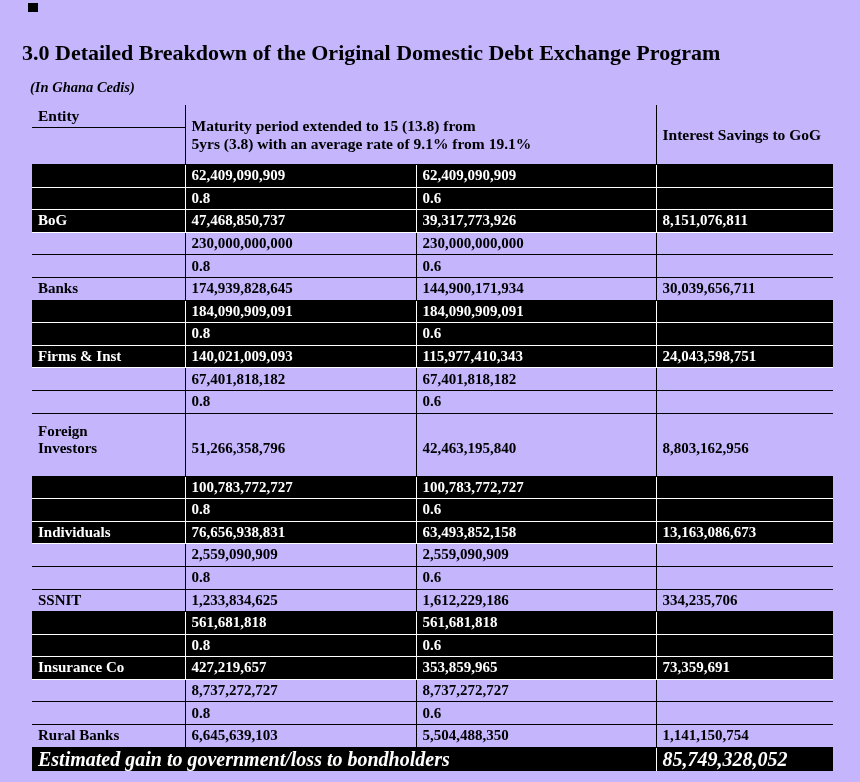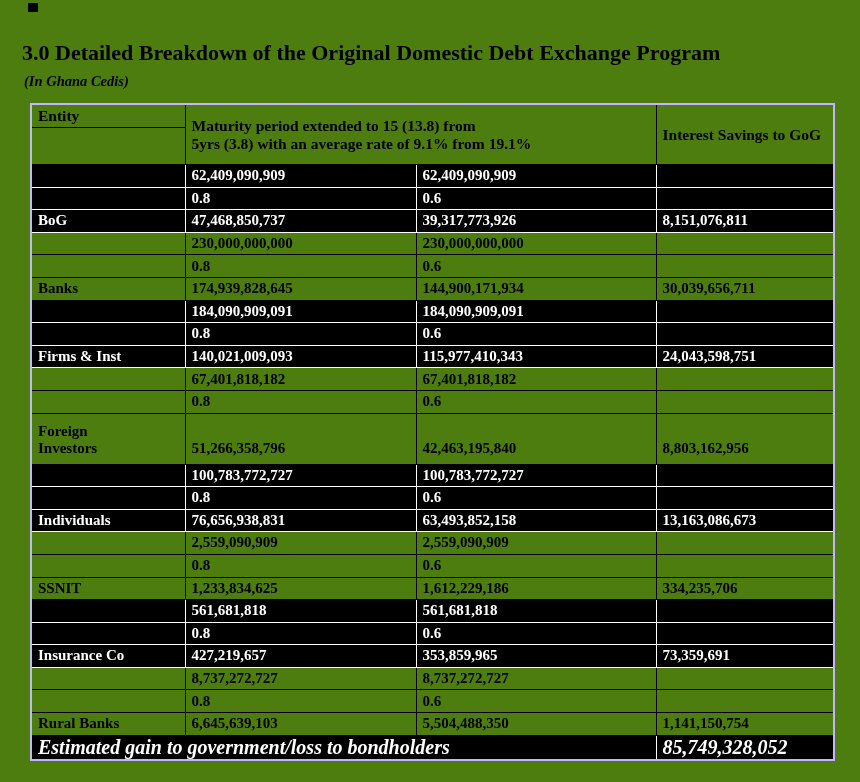--- a/index.html
+++ b/index.html
@@ -1,32 +1,32 @@
 <!DOCTYPE html>
 <html><head>
 <meta charset="utf-8">
 <style>
   html,body{margin:0;padding:0;background:#ffffff;}
   .page{
     position:relative;
     width:860px;height:782px;
-    background:#4d7c0f;
+    background:#c4b5fd;
     color:#000;
     font-family:"Liberation Serif", serif;
     overflow:hidden;
   }
   .corner-artifact{
     position:absolute;left:28px;top:3px;width:10px;height:9px;background:#000;
   }
   .doc-title{
     position:absolute;left:22px;top:40px;margin:0;
     font-size:22px;font-weight:bold;line-height:1.15;white-space:nowrap;
   }
   .doc-subtitle{
-    position:absolute;left:22px;top:71px;margin:2px;
+    position:absolute;left:22px;top:71px;margin:8px;
     font-size:14.5px;font-weight:bold;font-style:italic;
   }
   .tablewrap{position:absolute;left:30px;top:103px;}
   table.debt{
     border-collapse:collapse;table-layout:fixed;
     width:803px;
     font-family:"Liberation Serif", serif;
     font-size:15px;font-weight:bold;color:#000;
     border:2px solid #c4b5fd;
   }
@@ -46,21 +46,21 @@
     font-size:15.5px;
     line-height:1.25;
   }
   td.h-maturity{white-space:pre-wrap;}
   tr.h-entity-row td{height:22px;}
   tr.h-spacer-row td{height:36px;}
   tr.dark{background:#000;color:#fff;padding-left:33px;}
   tr.dark td{border-color:#fff;}
   tr.dark td:first-child{border-left-color:#000;}
   tr.dark td:last-child{border-right-color:#000;}
-  tr.tall td{height:44px;vertical-align:bottom;padding-bottom:6px;margin-top:37px;}
+  tr.tall td{height:44px;vertical-align:bottom;padding-bottom:18px;margin-top:37px;}
   tr.footer-row td{
     height:23px;font-size:20px;
     border-bottom-color:#000;
     vertical-align:middle;
     font-style:italic;
   }
 </style>
 </head>
 <body>
 

